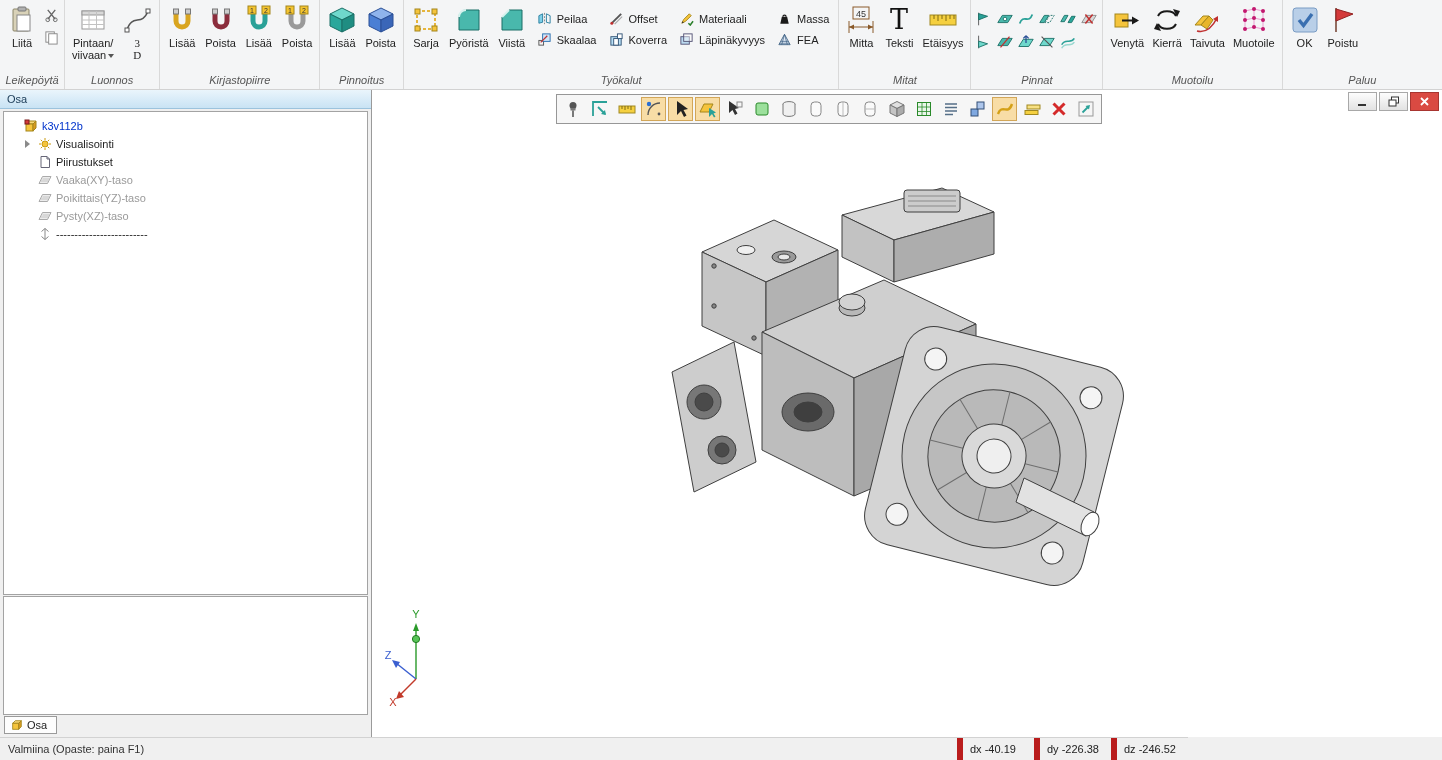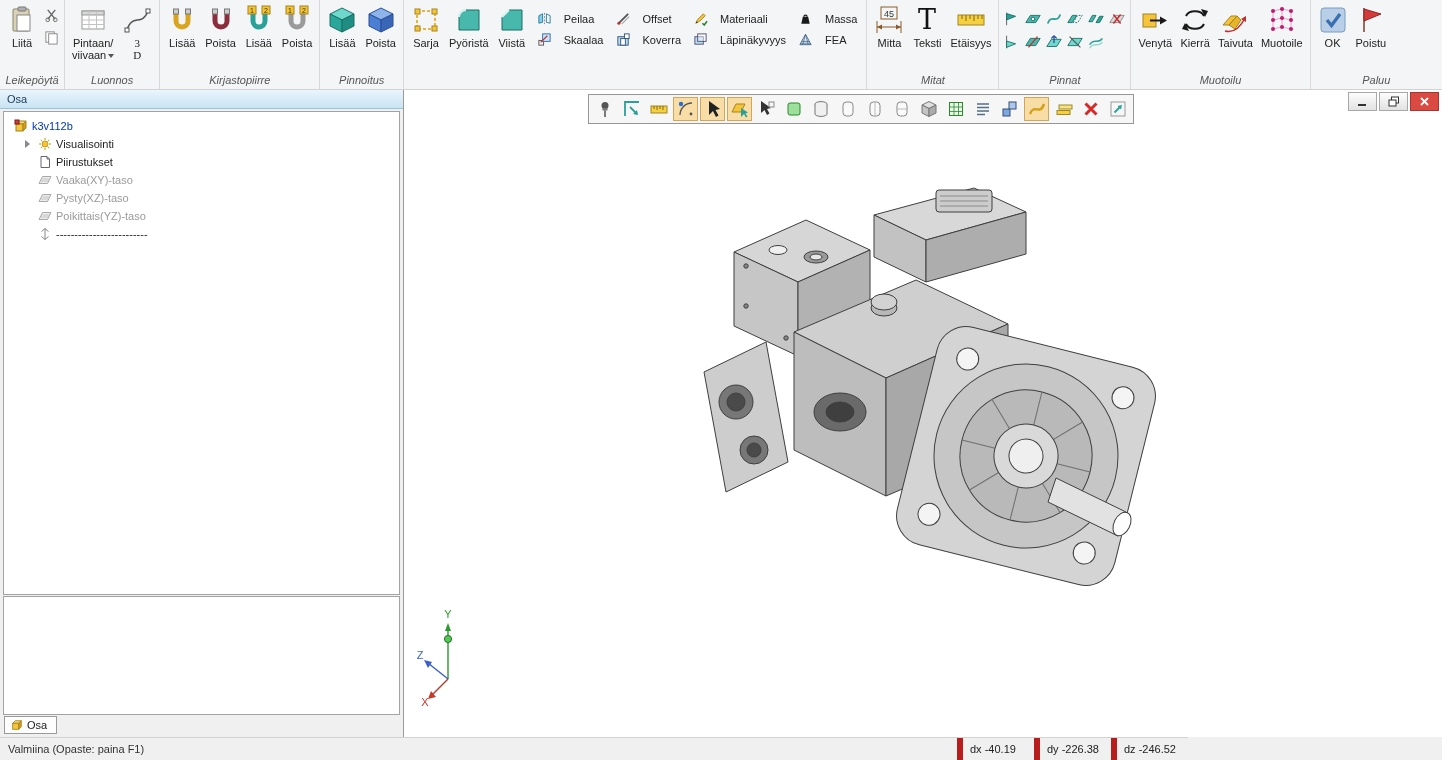--- a/index.html
+++ b/index.html
@@ -14,38 +14,38 @@
   .group-label { text-align:center; color:#555; padding:1px 2px 3px 2px; white-space:nowrap;font-style:italic; }
   .bigbtn { display:flex; flex-direction:column; align-items:center; padding:3px 4px 0 4px; min-width:36px; text-align:center; cursor:default; }
   .bigbtn .icon30 { width:30px; height:30px; margin-bottom:2px; flex:none; }
   .bigbtn .lbl { line-height:12px; white-space:nowrap; }
   .lbl2 { line-height:12px; }
   .caret { display:inline-block; width:0; height:0; border-left:3px solid transparent; border-right:3px solid transparent; border-top:4px solid #555; margin-left:2px; vertical-align:middle; }
   .vstack { display:flex; flex-direction:column; gap:4px; padding-top:4px; }
   .sbtn-icon { width:20px; height:18px; display:flex; align-items:center; justify-content:center; }
   .sbtn-icon svg { width:15px; height:15px; }
   .small-grid { display:grid; grid-auto-flow:column; grid-template-rows:repeat(2, 1fr); align-content:start; padding-top:6px; }
-  .smallbtn { display:flex; align-items:center; gap:12px; padding:3px 6px; white-space:nowrap; }
+  .smallbtn { display:flex; align-items:center; gap:5px; padding:3px 6px; white-space:nowrap; }
   .smallbtn svg { width:15px; height:15px; flex:none; }
   .icon-grid { display:grid; grid-auto-flow:column; grid-template-rows:repeat(2, 1fr); align-content:start; padding-top:6px; gap:1px 1px; }
   .pn-icon { width:20px; height:22px; display:flex; align-items:center; justify-content:center; }
   .pn-icon svg { width:18px; height:18px; }
 
   
   .main { position:absolute; top:90px; left:0; width:1442px; height:647px; display:flex; }
-  .left-panel { width:404px; background:#f0f0f0; border-right:1px solid #9a9a9a; display:flex; flex-direction:column; }
+  .left-panel { width:372px; background:#f0f0f0; border-right:1px solid #9a9a9a; display:flex; flex-direction:column; }
   .panel-header { height:19px; background:linear-gradient(#eaf5fc,#c9e3f4); border-bottom:1px solid #9cc3dd; padding:3px 7px; color:#1a3a55; }
   .tree-pane { margin:2px 3px 0 3px; background:#fff; border:1px solid #a3a3a3; height:484px; overflow:hidden; padding-top:5px; }
   .empty-pane { margin:1px 3px 0 3px; background:#fff; border:1px solid #a3a3a3; flex:1; }
   .tab-strip { height:22px; display:flex; align-items:flex-start; padding:1px 0 0 4px; }
   .tab { display:flex; align-items:center; gap:4px; background:#fdfdfd; border:1px solid #9a9a9a; padding:2px 9px 2px 6px; }
   .tab svg { width:12px; height:12px; }
 
   .tree-item { display:flex; align-items:center; height:18px; gap:4px; padding-left:16px; white-space:nowrap; }
-  .tree-item.root { padding-left:10px; }
+  .tree-item.root { padding-left:20px; }
   .arrow-slot { width:14px; display:flex; align-items:center; justify-content:center; flex:none; }
   .chev { width:0; height:0; border-left:5px solid #8a8a8a; border-top:4px solid transparent; border-bottom:4px solid transparent; }
   .ticon { width:14px; height:14px; flex:none; }
   .t-blue { color:#0033cc; }
   .t-gray { color:#9a9a9a; }
 
   
   .viewport { flex:1; background:#ffffff; position:relative; overflow:hidden; }
   .float-toolbar { position:absolute; top:4px; left:184px; display:flex; gap:2px; padding:2px 3px; background:#f6f6f6; border:1px solid #979797; }
   .ft-icon { width:25px; height:24px; display:flex; align-items:center; justify-content:center; border:1px solid transparent; }
@@ -266,20 +266,21 @@
           </div>
         <div class="smallbtn">
             <svg viewBox="0 0 16 16">
               <polygon points="2,13.5 8,2.5 14,13.5" fill="#dfe9f5" stroke="#446688"></polygon>
               <path d="M5 13.5 L8 2.5 M11 13.5 L8 2.5 M4.2 10 h7.6 M3.2 12 h9.6" stroke="#446688" stroke-width="0.8" fill="none"></path>
             </svg>
             <span>FEA</span>
           </div>
       </div>
     </div>
+    <div class="group-label">Työkalut</div>
   </div>
 
   <div class="group">
     <div class="group-body">
       <div class="bigbtn">
         <svg class="icon30" viewBox="0 0 30 30">
             <rect x="7" y="2" width="16" height="12" fill="none" stroke="#8a5a2a"></rect>
             <text x="15" y="11.5" font-size="9" text-anchor="middle" fill="#333">45</text>
             <path d="M3 22 h24" stroke="#8a5a2a"></path>
             <path d="M3 22 l5 -2.5 v5 z M27 22 l-5 -2.5 v5 z" fill="#8a5a2a"></path>
@@ -487,29 +488,29 @@
             <path d="M3 8 h7 M4.5 6 h7" stroke="#c4c4c4"></path>
           </svg>
         <span>Vaaka(XY)-taso</span>
       </div>
       <div class="tree-item t-gray">
         <span class="arrow-slot"></span>
         <svg class="ticon" viewBox="0 0 14 14">
             <polygon points="1,10.5 4.5,3.5 13,3.5 9.5,10.5" fill="#ececec" stroke="#aaa"></polygon>
             <path d="M3 8 h7 M4.5 6 h7" stroke="#c4c4c4"></path>
           </svg>
-        <span>Pysty(XZ)-taso</span>
+        <span>Poikittais(YZ)-taso</span>
       </div>
       <div class="tree-item t-gray">
         <span class="arrow-slot"></span>
         <svg class="ticon" viewBox="0 0 14 14">
             <polygon points="1,10.5 4.5,3.5 13,3.5 9.5,10.5" fill="#ececec" stroke="#aaa"></polygon>
             <path d="M3 8 h7 M4.5 6 h7" stroke="#c4c4c4"></path>
           </svg>
-        <span>Poikittais(YZ)-taso</span>
+        <span>Pysty(XZ)-taso</span>
       </div>
       <div class="tree-item">
         <span class="arrow-slot"></span>
         <svg class="ticon" viewBox="0 0 14 14">
             <path d="M7 1.5 V12.5 M3.5 4.5 L7 1.5 L10.5 4.5 M3.5 9.5 L7 12.5 L10.5 9.5" fill="none" stroke="#888"></path>
           </svg>
         <span>-------------------------</span>
       </div>
     </div>
 

